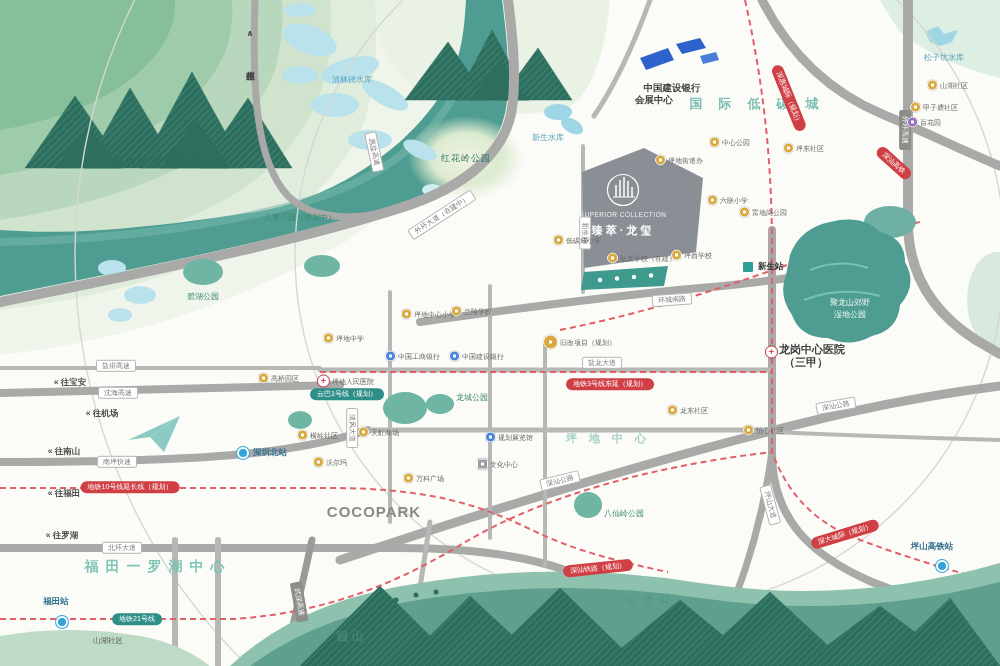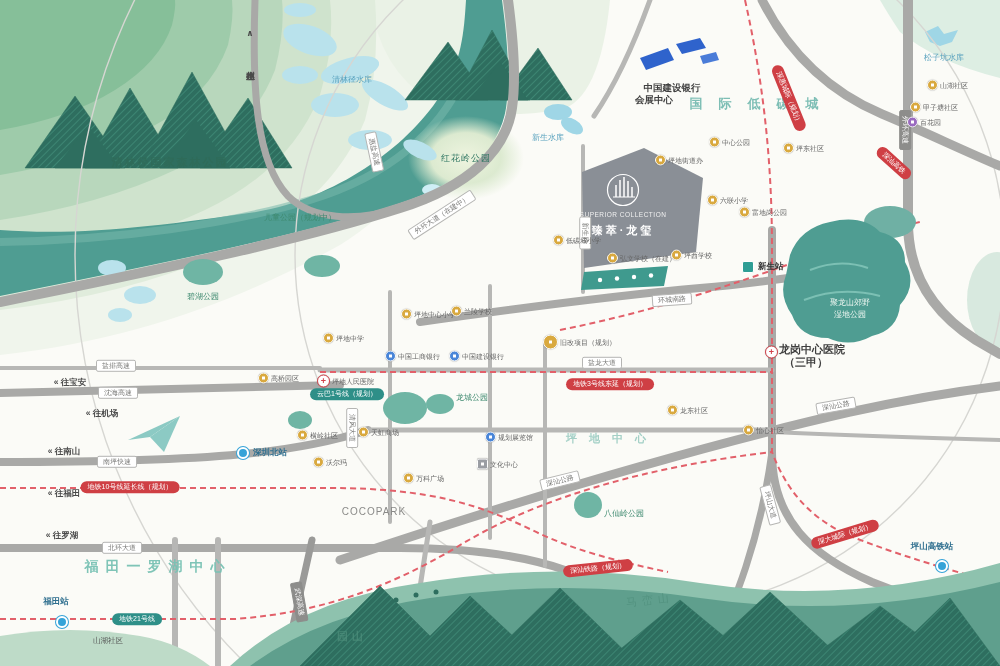--- a/index.html
+++ b/index.html
@@ -13,21 +13,21 @@
   .forest{color:#2f6b58;font-size:11px;font-weight:bold;letter-spacing:2px;opacity:.85;text-align:right;}
   .water{color:#56a0bd;font-size:8px;}
   .parkOn{color:#2e7561;font-size:9px;letter-spacing:1px;}
   .parkOn2{color:#eaf5ef;font-size:8px;}
   .park{color:#3f8a70;font-size:8px;}
   .poiBig{color:#3f3f3f;font-size:9.5px;font-weight:bold;}
   .cityTeal{color:#5fb0a5;font-size:13px;font-weight:bold;opacity:.8;}
   .cityTeal2{color:#79c2b4;font-size:14px;font-weight:bold;opacity:.95;}
   .cityTealSm{color:#8fc6bb;font-size:11px;font-weight:bold;opacity:.8;}
   .hospital{color:#3f3f3f;font-size:11px;font-weight:bold;}
-  .caps{color:#8a8a88;font-size:10px;font-weight:normal;letter-spacing:1px;}
+  .caps{color:#8a8a88;font-size:15px;font-weight:bold;letter-spacing:1px;}
   .mount{color:#4f8f7c;font-size:11px;opacity:.75;}
   .dir{color:#4a4a4a;font-size:8.5px;font-weight:bold;}
   .dirSm{color:#555;font-size:7.5px;}
   .vert{writing-mode:vertical-rl;}
 
   .pill{position:absolute;transform:translate(-50%,-50%) rotate(var(--r,0deg));
         background:#fff;border:1px solid #b5b5b3;color:#787876;font-size:7px;
         padding:1px 5px;border-radius:2px;white-space:nowrap;line-height:1.2;}
   .pill.dark{background:#8d8d8b;border-color:#8d8d8b;color:#fff;}
 

